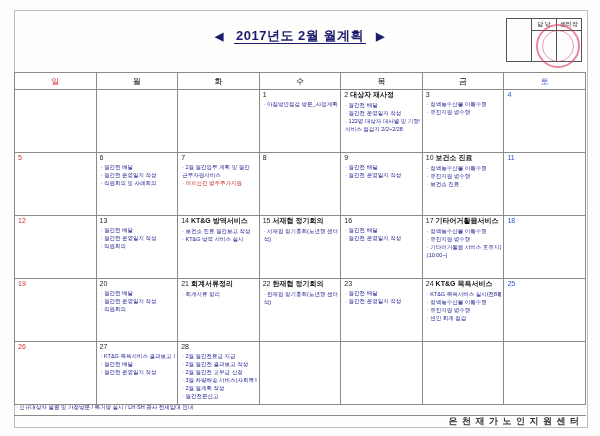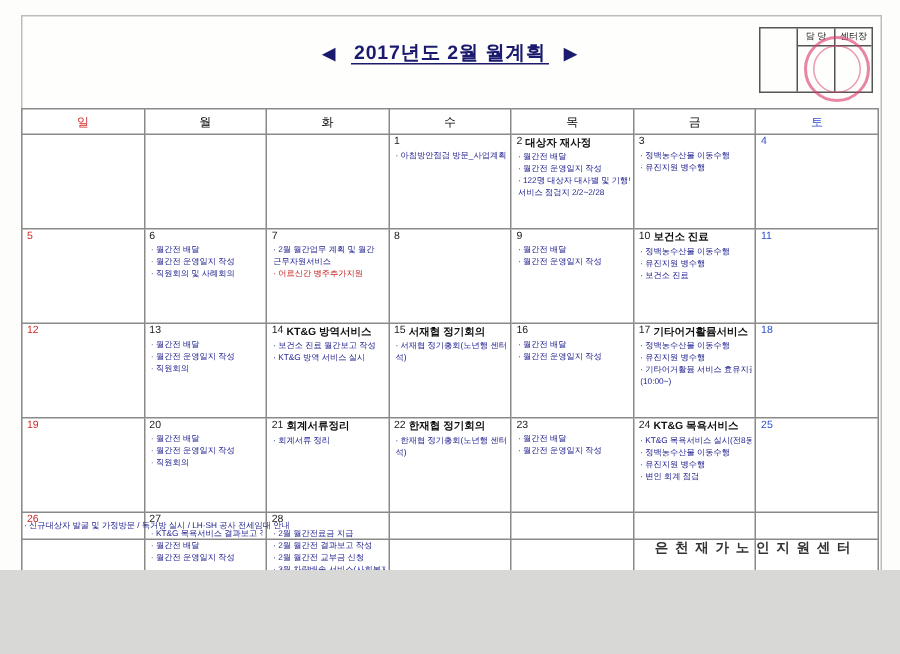--- a/index.html
+++ b/index.html
@@ -1,17 +1,17 @@
 <!DOCTYPE html>
 <html><head>
 <meta charset="utf-8">
 <style>
   html,body{margin:0;padding:0;background:#d8d8d6;}
   body{width:600px;height:436px;font-family:"Liberation Sans",sans-serif;}
-  .page{position:relative;width:600px;height:380px;background:#fdfdfb;overflow:hidden;}
+  .page{position:relative;width:600px;height:436px;background:#fdfdfb;overflow:hidden;}
   .sheet{position:absolute;left:14px;top:10px;width:572px;height:416px;background:#fefefc;border:1px solid #bdbdbd;}
 
   
   .title-row{position:absolute;left:0;top:26px;width:100%;text-align:center;}
   .title{display:inline-block;font-size:13px;font-weight:bold;color:#1a1a6e;letter-spacing:0.5px;}
   .title .arrow{font-size:11px;color:#1a1a6e;padding:0 6px;}
   .title .u{border-bottom:1px solid #1a1a6e;padding:0 2px;}
 
   
   .approval{position:absolute;right:18px;top:18px;display:flex;border:1px solid #555;font-size:6px;}
@@ -34,21 +34,21 @@
   .daynum.sat{color:#2b4fd1;}
   .evt-title{font-size:7px;font-weight:bold;color:#111;padding-left:2px;display:inline-block;}
   .cellwrap{position:relative;height:100%;}
   .tophead{display:flex;align-items:flex-start;}
   .items{padding:2px 2px 0 4px;}
   .items div{font-size:5.5px;color:#1a1a8c;line-height:1.45;white-space:nowrap;overflow:hidden;}
   .items div.red{color:#c42020;}
 
   
   .foot-note{position:absolute;left:16px;bottom:24px;width:400px;font-size:5.5px;color:#1a1a8c;line-height:1.6;}
-  .foot-brand{position:absolute;right:32px;bottom:8px;font-size:9px;font-weight:bold;color:#333;letter-spacing:1px;}
+  .foot-brand{position:absolute;right:20px;bottom:8px;font-size:9px;font-weight:bold;color:#333;letter-spacing:1px;}
   .foot-line{position:absolute;left:14px;bottom:20px;width:572px;border-top:1px solid #8a8a8a;}
 </style>
 </head>
 <body>
 
 <div class="page">
   <div class="sheet"></div>
 
   <div class="title-row">
     <span class="title">

